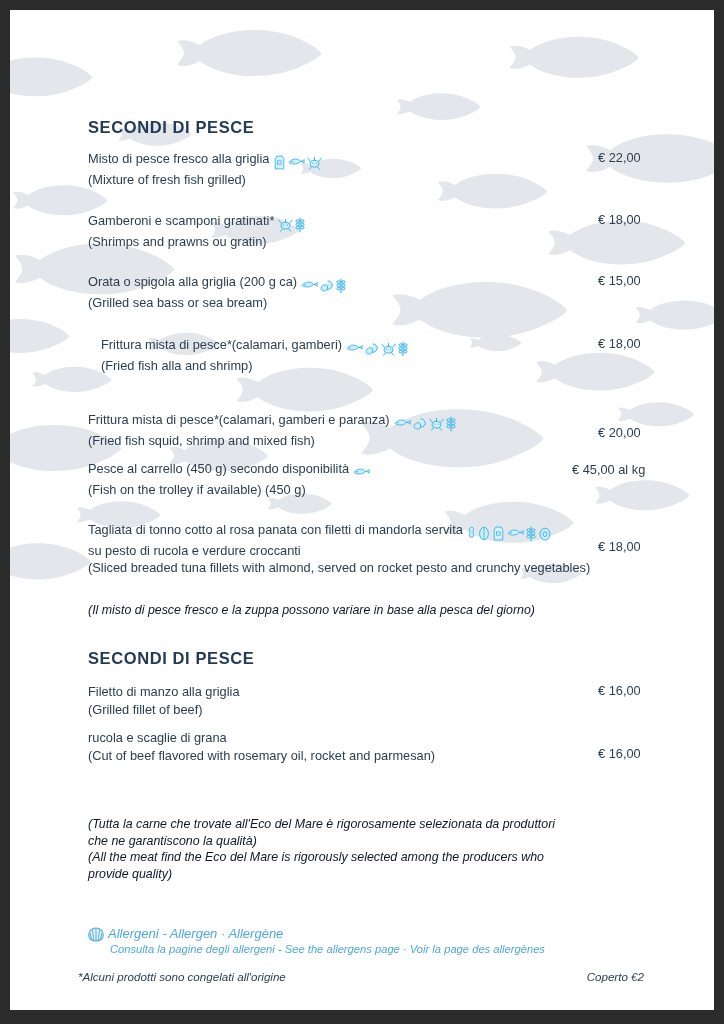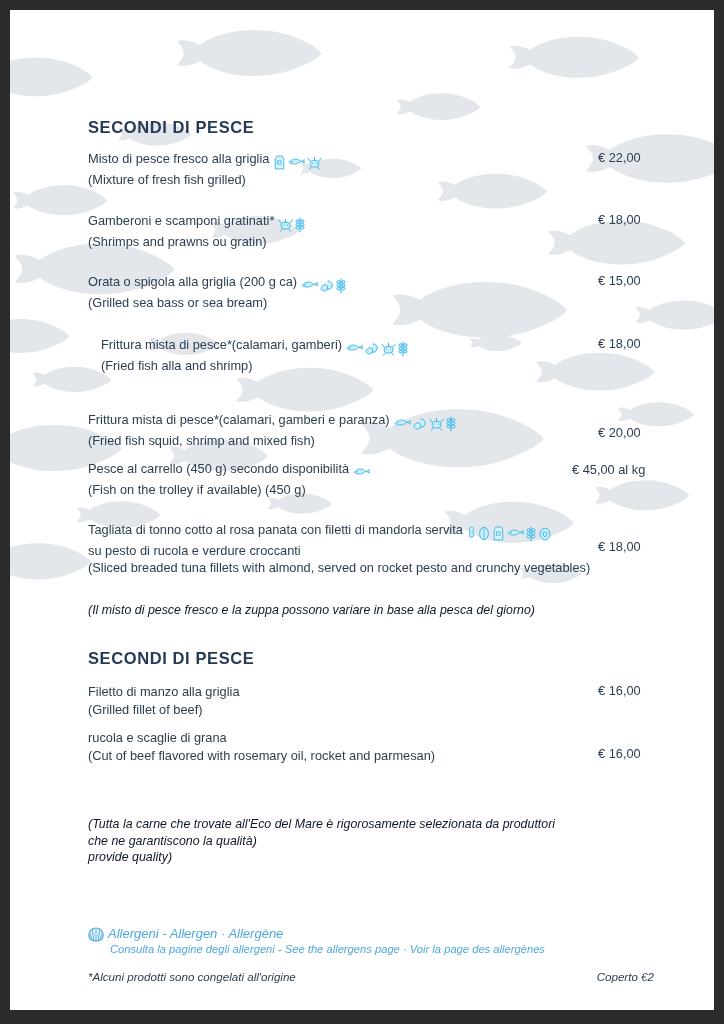--- a/index.html
+++ b/index.html
@@ -105,21 +105,21 @@
   .allergen-sub {
     font-size: 11.2px;
     font-style: italic;
     color: #4ea8dd;
     line-height: 15px;
     padding-left: 22px;
     white-space: nowrap;
   }
   #footer-bottom {
     position: absolute;
-    left: 78px;
+    left: 68px;
     top: 960px;
     width: 566px;
     display: flex;
     justify-content: space-between;
     align-items: flex-start;
   }
   .foot-note {
     font-size: 11.6px;
     font-style: italic;
     color: #2c3e50;
@@ -344,20 +344,21 @@
 
     <div class="menu-item" style="top:719px;">
       <div class="line">rucola e scaglie di grana</div>
       <div class="line en">(Cut of beef flavored with rosemary oil, rocket and parmesan)</div>
     </div>
     <div class="price" style="top:736px; left:588px;">€ 16,00</div>
 
     <div class="note" style="top:798px;margin-top:8px;">
       <div>(Tutta la carne che trovate all'Eco del Mare è rigorosamente selezionata da produttori</div>
       <div>che ne garantiscono la qualità)</div>
+      <div>(All the meat find the Eco del Mare is rigorously selected among the producers who</div>
       <div>provide quality)</div>
     </div>
 
     <div id="footer-allergens">
       <div class="allergen-head">
         <svg class="shell" width="16" height="15" viewBox="0 0 22 20">
           <path d="M11 1C5 1 1 6 1 11c0 4 4 8 10 8s10-4 10-8c0-5-4-10-10-10z" fill="#ddf2fb" stroke="#4ea8dd" stroke-width="1.5"></path>
           <path d="M11 2v17M6 3.5 8 18M16 3.5 14 18M2.5 7l2.5 10M19.5 7 17 17" stroke="#4ea8dd" stroke-width="1.2" fill="none"></path>
         </svg><span>Allergeni - Allergen · Allergène</span>
       </div>

